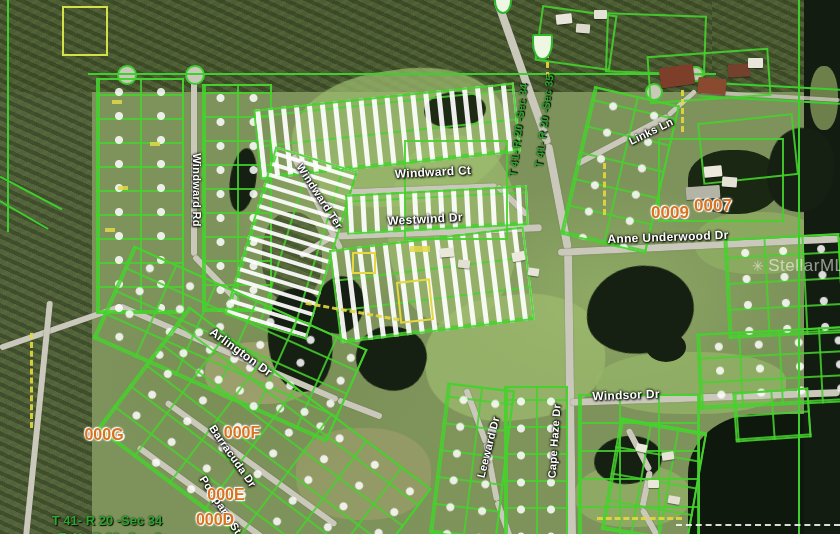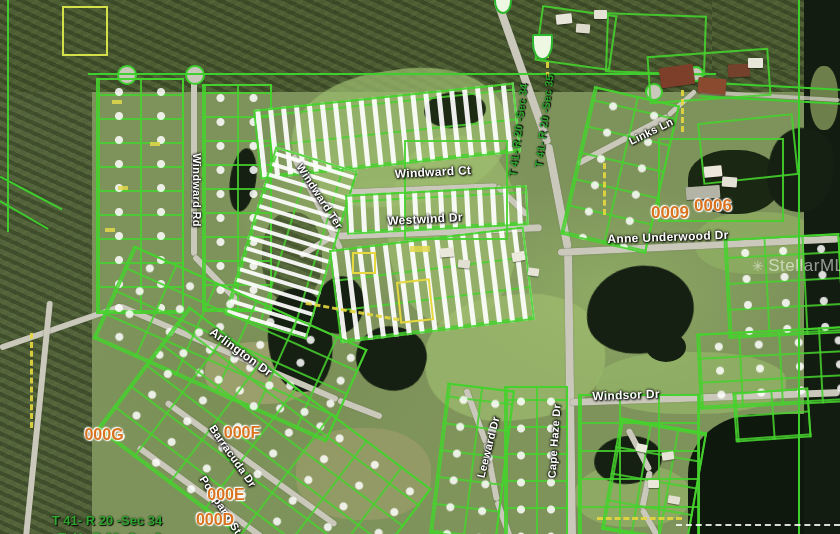--- a/index.html
+++ b/index.html
@@ -205,21 +205,21 @@
   <span class="lbl big" style="left:668px;top:237px;--r:-2deg;">Anne Underwood Dr</span>
   <span class="lbl" style="left:651px;top:131px;--r:-26deg;">Links Ln</span>
   <span class="lbl big" style="left:241px;top:352px;--r:36deg;">Arlington Dr</span>
   <span class="lbl big" style="left:626px;top:395px;--r:-2deg;">Windsor Dr</span>
   <span class="lbl" style="left:554px;top:441px;--r:-86deg;">Cape Haze Dr</span>
   <span class="lbl" style="left:488px;top:447px;--r:-76deg;">Leeward Dr</span>
   <span class="lbl" style="left:233px;top:456px;--r:55deg;">Barracuda Dr</span>
   <span class="lbl" style="left:221px;top:505px;--r:57deg;">Pompano St</span>
 
   <span class="pid" style="left:670px;top:213px;font-size:17px;">0009</span>
-  <span class="pid" style="left:713px;top:206px;font-size:17px;">0006</span>
+  <span class="pid" style="left:713px;top:206px;font-size:17px;">0007</span>
   <span class="pid" style="left:104px;top:435px;">000G</span>
   <span class="pid" style="left:242px;top:433px;">000F</span>
   <span class="pid" style="left:226px;top:476px;margin-top:19px;">000E</span>
   <span class="pid" style="left:215px;top:520px;">000D</span>
 
   <span class="sec" style="left:518px;top:130px;--r:-83deg;font-size:11px;">T 41- R 20 -Sec 34</span>
   <span class="sec" style="left:544px;top:121px;--r:-83deg;font-size:11px;">T 41- R 20 -Sec 35</span>
   <span class="sec" style="left:107px;top:520px;font-size:13px;">T 41- R 20 -Sec 34</span>
   <span class="sec" style="left:110px;top:537px;font-size:13px;">T 42- R 20 -Sec 3</span>
 

